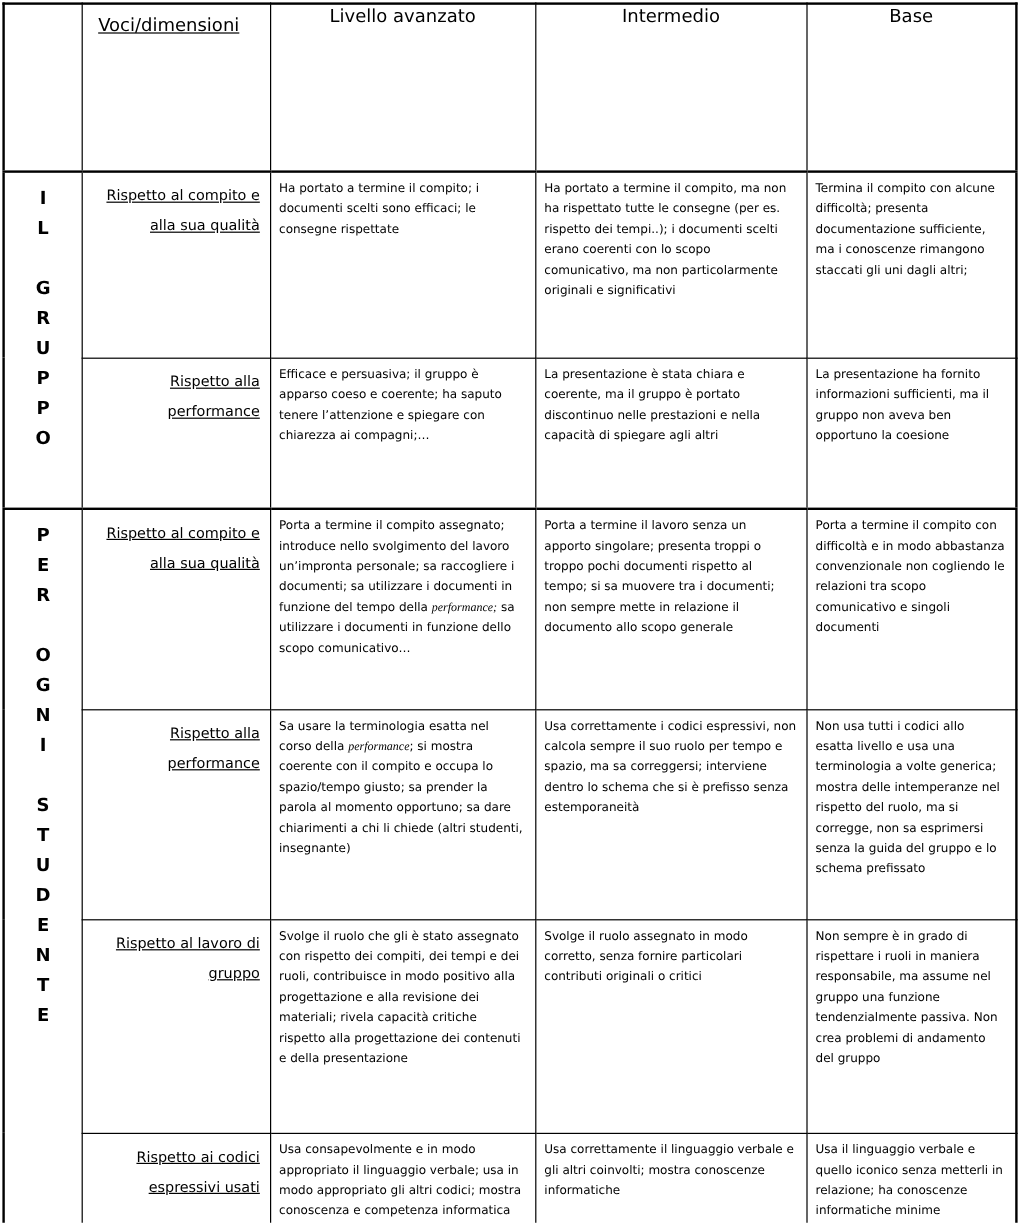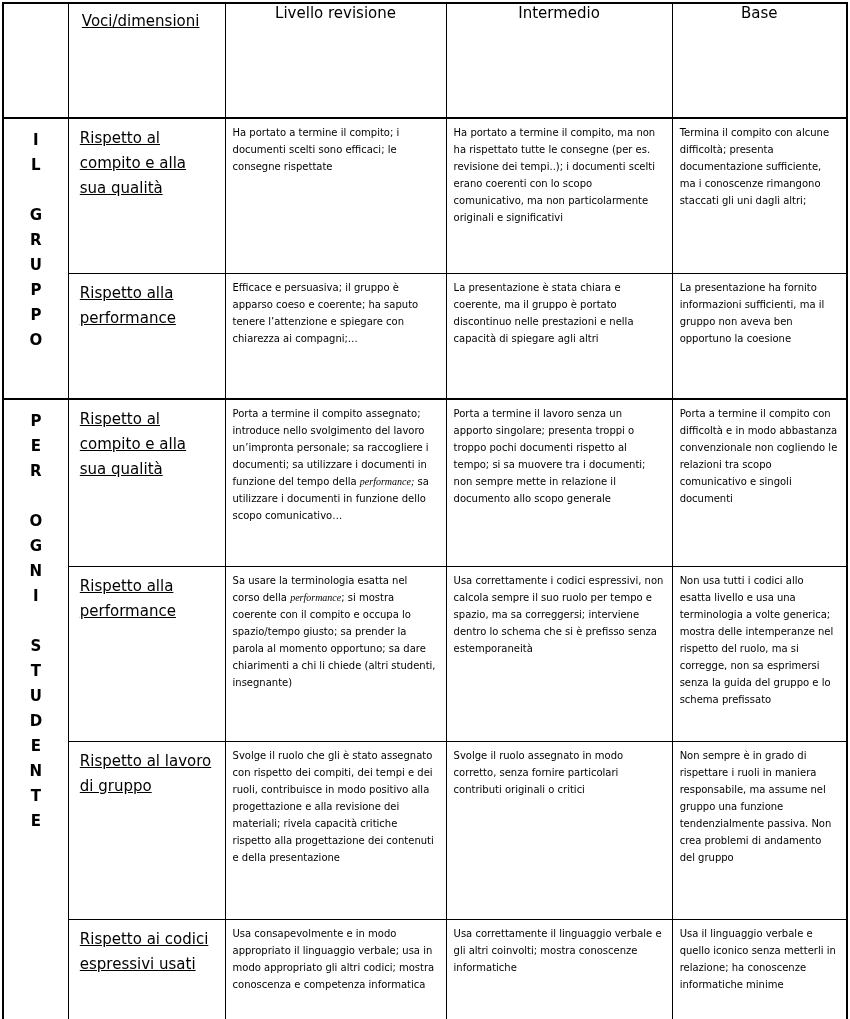--- a/index.html
+++ b/index.html
@@ -17,21 +17,21 @@
     margin: 2px;
     border: 2px solid #000;
   }
   .rubric td {
     border: 1px solid #000;
     vertical-align: top;
     overflow: hidden;
   }
   tr.thick td { border-top-width: 2px; }
 
-  .r-head { height: 115px; }
+  .r-head { height: 140px; }
   .r-g1  { height: 155px; }
   .r-g2  { height: 126px; }
   .r-s1  { height: 167px; }
   .r-s2  { height: 175px; }
   .r-s3  { height: 178px; }
   .r-s4  { height: 104px; }
 
   .dim-head {
     padding: 8px 6px 0 13px;
     font-size: 15px;
@@ -47,22 +47,23 @@
     padding-top: 9px;
   }
   .vstack {
     white-space: pre-line;
     font-weight: bold;
     font-size: 15px;
     line-height: 25px;
   }
   .dim-cell {
     padding: 7px 8px 0 11px;
-    font-size: 15px;
+    font-size: 12px;
     line-height: 25px;
+    text-align: right;
   }
   .body-cell {
     padding: 5px 8px 2px 7px;
     font-size: 10px;
     line-height: 17px;
   }
   .it { font-style: italic; font-family: Liberation Serif, serif; }
 </style>
 </head>
 <body>
@@ -72,40 +73,40 @@
     <col style="width:65px">
     <col style="width:156px">
     <col style="width:220px">
     <col style="width:225px">
     <col style="width:174px">
   </colgroup>
   <tbody>
     <tr class="r-head">
       <td></td>
       <td class="dim-head"><span class="u">Voci/dimensioni</span></td>
-      <td class="lvl-head">Livello revisione</td>
+      <td class="lvl-head">Livello avanzato</td>
       <td class="lvl-head">Intermedio</td>
       <td class="lvl-head">Base</td>
     </tr>
 
     <tr class="r-g1 thick">
       <td class="group-cell" rowspan="2">
         <div class="vstack">I
 L
 
 G
 R
 U
 P
 P
 O</div>
       </td>
       <td class="dim-cell"><span class="u">Rispetto al compito e alla sua qualità</span></td>
       <td class="body-cell">Ha portato a termine il compito; i documenti scelti sono efficaci; le consegne rispettate</td>
-      <td class="body-cell">Ha portato a termine il compito, ma non ha rispettato tutte le consegne (per es. revisione dei tempi..); i documenti scelti erano coerenti con lo scopo comunicativo, ma non particolarmente originali e significativi</td>
+      <td class="body-cell">Ha portato a termine il compito, ma non ha rispettato tutte le consegne (per es. rispetto dei tempi..); i documenti scelti erano coerenti con lo scopo comunicativo, ma non particolarmente originali e significativi</td>
       <td class="body-cell">Termina il compito con alcune difficoltà; presenta documentazione sufficiente, ma i conoscenze rimangono staccati gli uni dagli altri;</td>
     </tr>
 
     <tr class="r-g2">
       <td class="dim-cell"><span class="u">Rispetto alla performance</span></td>
       <td class="body-cell">Efficace e persuasiva; il gruppo è apparso coeso e coerente; ha saputo tenere l’attenzione e spiegare con chiarezza ai compagni;…</td>
       <td class="body-cell">La presentazione è stata chiara e coerente, ma il gruppo è portato discontinuo nelle prestazioni e nella capacità di spiegare agli altri</td>
       <td class="body-cell">La presentazione ha fornito informazioni sufficienti, ma il gruppo non aveva ben opportuno la coesione</td>
     </tr>
 

